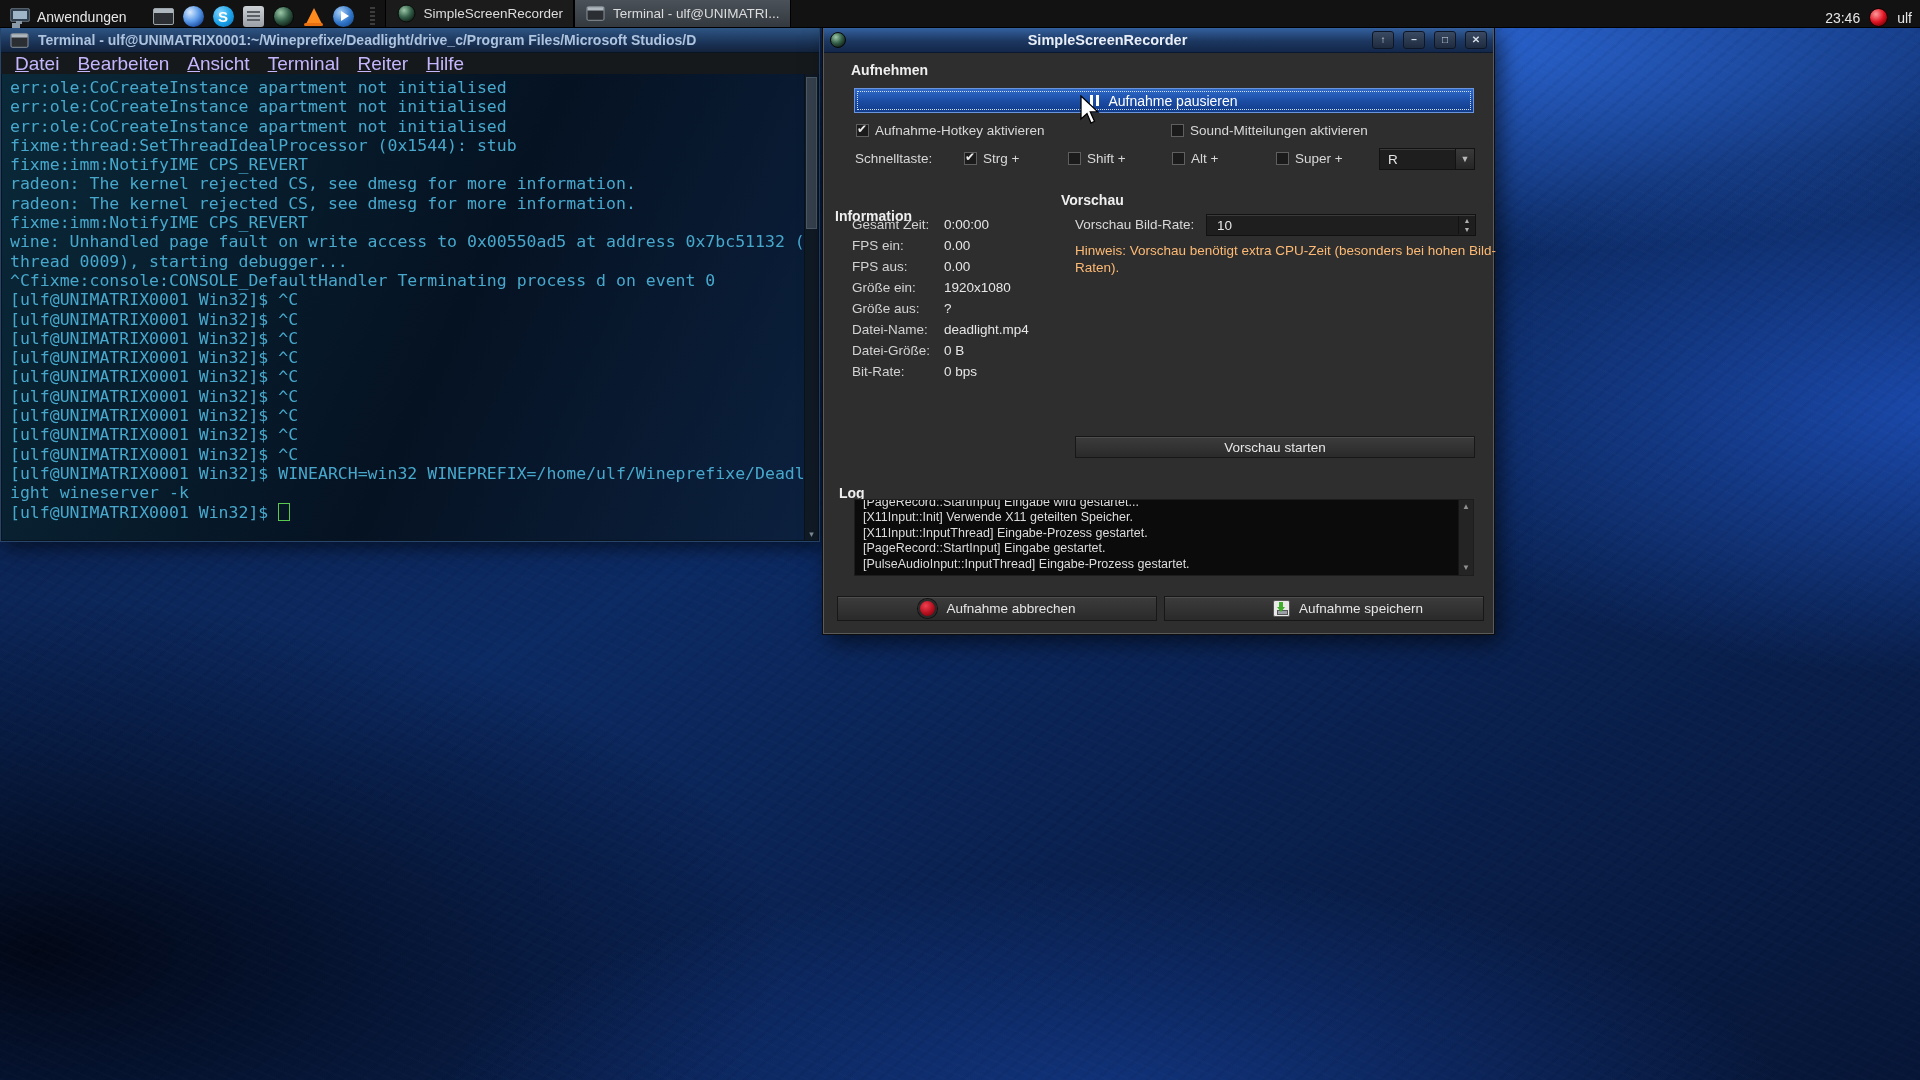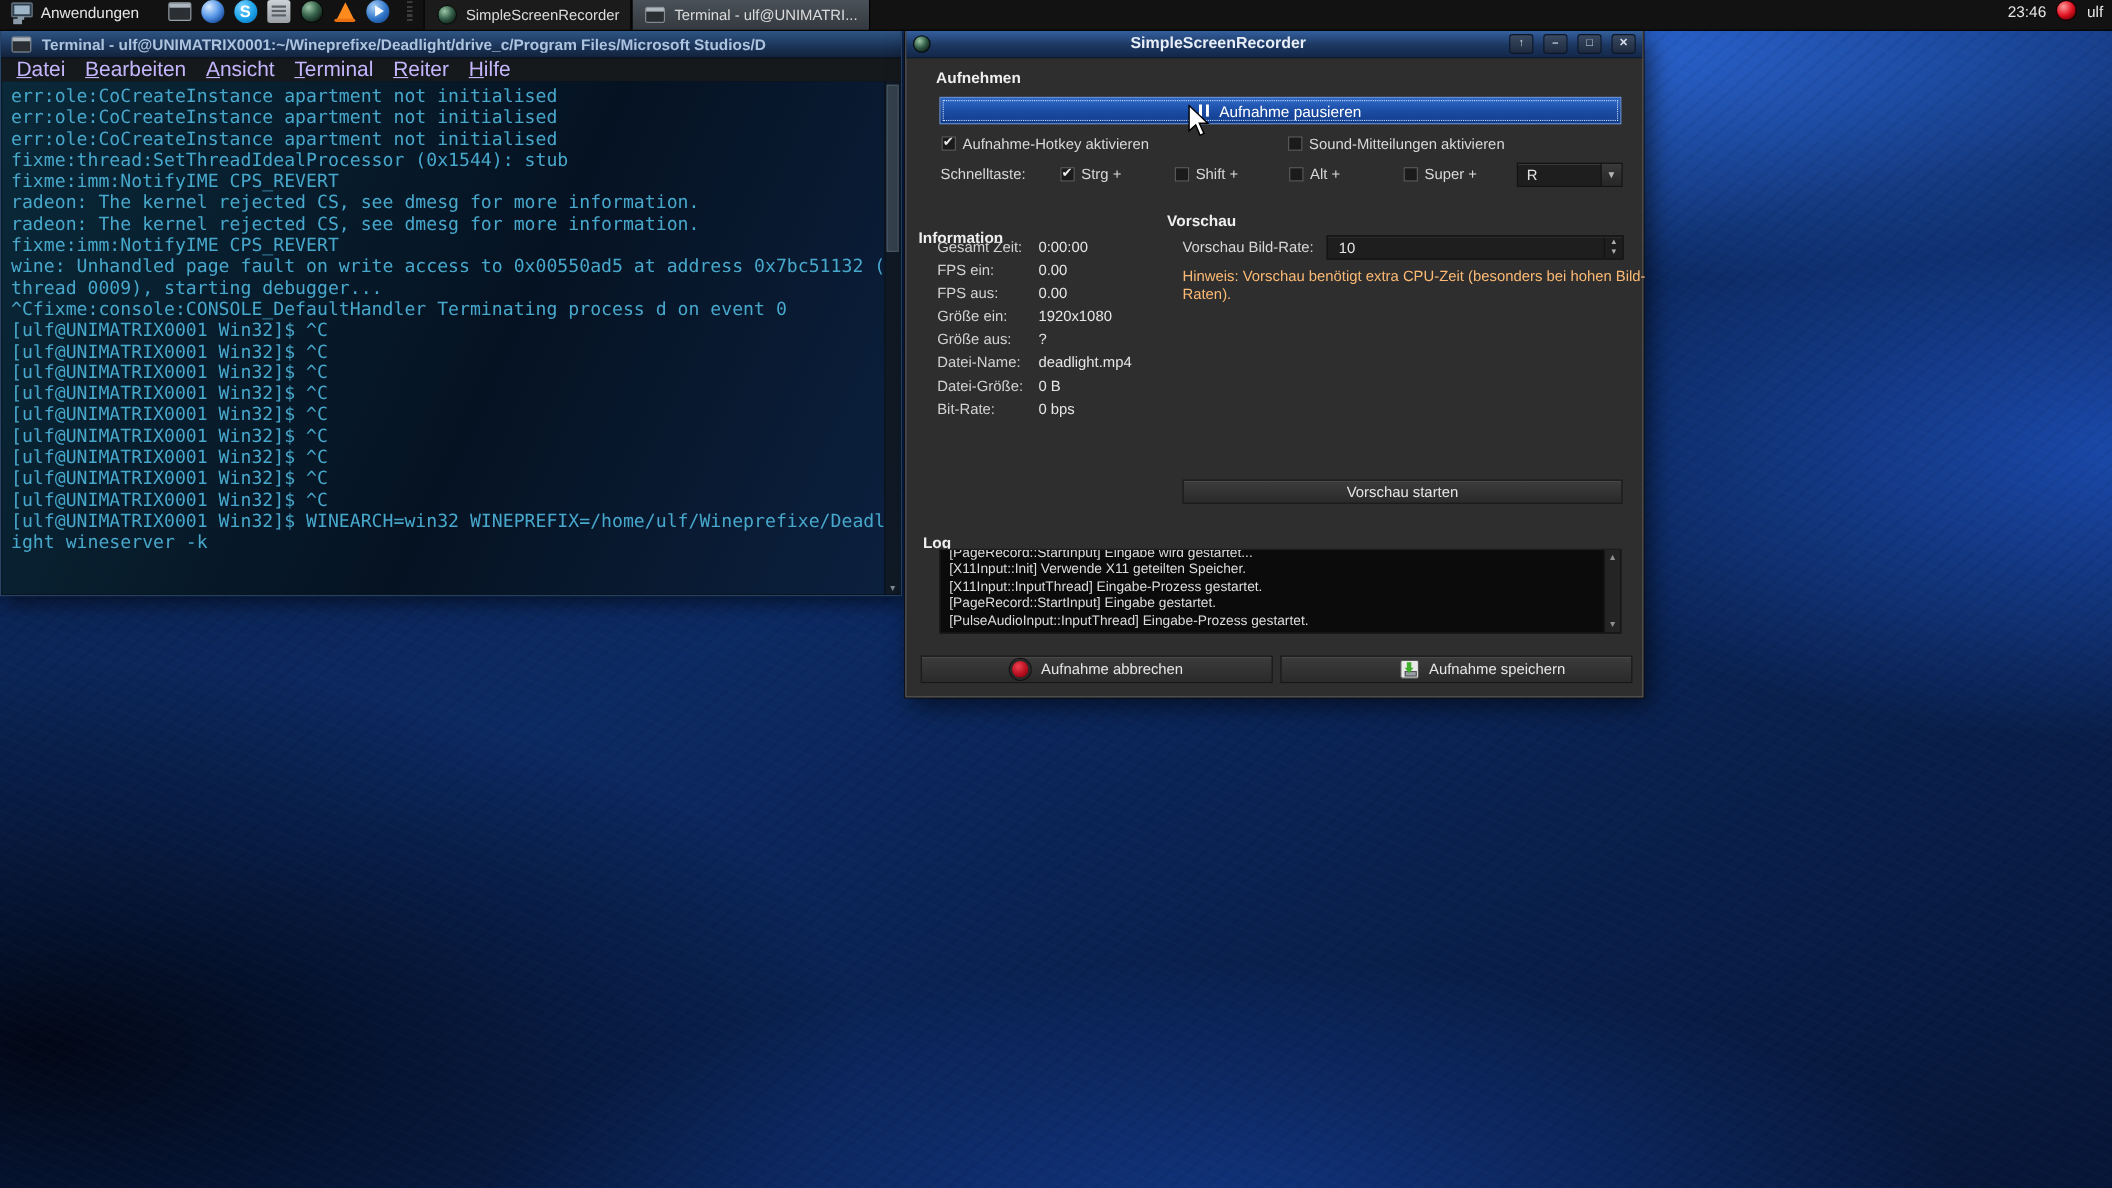--- a/index.html
+++ b/index.html
@@ -11,21 +11,21 @@
       radial-gradient(50% 30% at 58% 102%, rgba(24,70,170,.55), rgba(0,0,0,0) 70%),
       radial-gradient(60% 50% at 2% 88%, rgba(1,4,14,.9), rgba(0,0,0,0) 65%),
       linear-gradient(155deg,#0a1c40 0%,#0c2a63 45%,#071637 100%);}
   #texture{position:absolute;inset:0;pointer-events:none;opacity:.5;
     background:
       repeating-linear-gradient(23deg, rgba(255,255,255,.02) 0 2px, rgba(0,0,0,0) 2px 9px),
       repeating-linear-gradient(-41deg, rgba(0,0,20,.08) 0 3px, rgba(0,0,0,0) 3px 11px);}
 
   
   #panel{position:absolute;left:0;top:0;width:1920px;height:27px;background:#121212;
-    border-bottom:1px solid #000;display:flex;align-items:flex-start;color:#e6e6e6;font-size:14px;z-index:50;}
+    border-bottom:1px solid #000;display:flex;align-items:flex-end;color:#e6e6e6;font-size:14px;z-index:50;}
   .panel-left{display:flex;align-items:center;gap:6px;padding-left:8px;}
   .app-menu{display:flex;align-items:center;gap:7px;padding:2px 6px 2px 2px;cursor:default;}
   .launchers{display:flex;align-items:center;gap:9px;margin-left:14px;}
   .licon{width:21px;height:21px;border-radius:4px;position:relative;flex:none;}
   .win-icon{width:19px;height:15px;background:#2b2f33;border:1px solid #9aa2aa;border-radius:2px;position:relative;}
   .win-icon::before{content:"";position:absolute;left:0;right:0;top:0;height:4px;background:#aeb6be;}
   .swirl{border-radius:50%;background:radial-gradient(circle at 34% 30%, #d8eaff, #5a9ae8 45%, #1a4a9e 80%, #0c2a62);}
   .skype{border-radius:50%;background:radial-gradient(circle at 35% 30%, #7fd4ff, #18a0e8 55%, #0a6ab0);color:#fff;
     font-weight:bold;font-size:15px;text-align:center;line-height:21px;}
   .archive{border-radius:3px;background:linear-gradient(#cdd2d6,#9aa0a6);}
@@ -186,20 +186,21 @@
       <div class="t-line">[ulf@UNIMATRIX0001 Win32]$ ^C</div>
       <div class="t-line">[ulf@UNIMATRIX0001 Win32]$ ^C</div>
       <div class="t-line">[ulf@UNIMATRIX0001 Win32]$ ^C</div>
       <div class="t-line">[ulf@UNIMATRIX0001 Win32]$ ^C</div>
       <div class="t-line">[ulf@UNIMATRIX0001 Win32]$ ^C</div>
       <div class="t-line">[ulf@UNIMATRIX0001 Win32]$ ^C</div>
       <div class="t-line">[ulf@UNIMATRIX0001 Win32]$ ^C</div>
       <div class="t-line">[ulf@UNIMATRIX0001 Win32]$ ^C</div>
       <div class="t-line">[ulf@UNIMATRIX0001 Win32]$ WINEARCH=win32 WINEPREFIX=/home/ulf/Wineprefixe/Deadl</div>
       <div class="t-line">ight wineserver -k</div>
+      <div class="t-line"><span>[ulf@UNIMATRIX0001 Win32]$</span><span class="cursor"></span></div>
     </div>
     <div class="t-scroll">
       <div class="t-thumb"></div>
       <span class="sb-arrow" style="bottom:1px">▾</span>
     </div>
   </div>
 
   <div id="ssr">
     <div class="s-titlebar">
       <span class="licon orb" style="width:16px;height:16px"></span>

